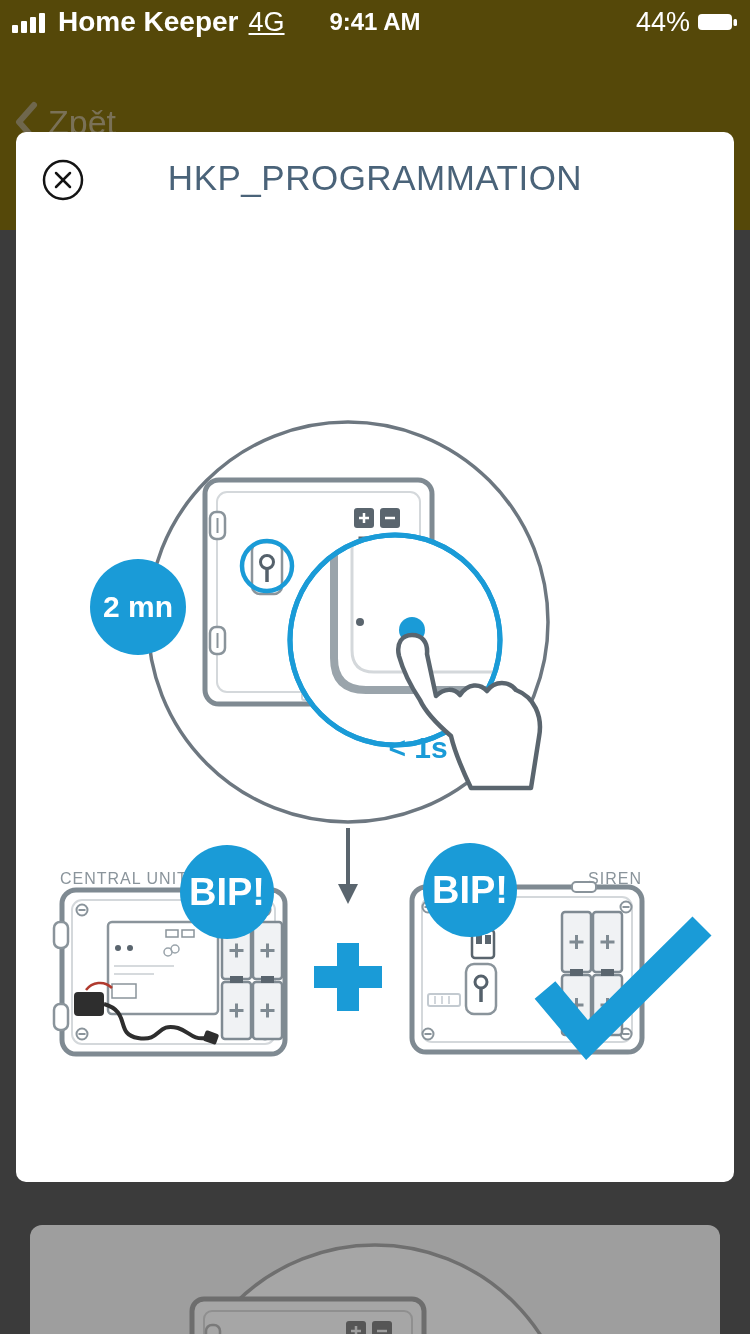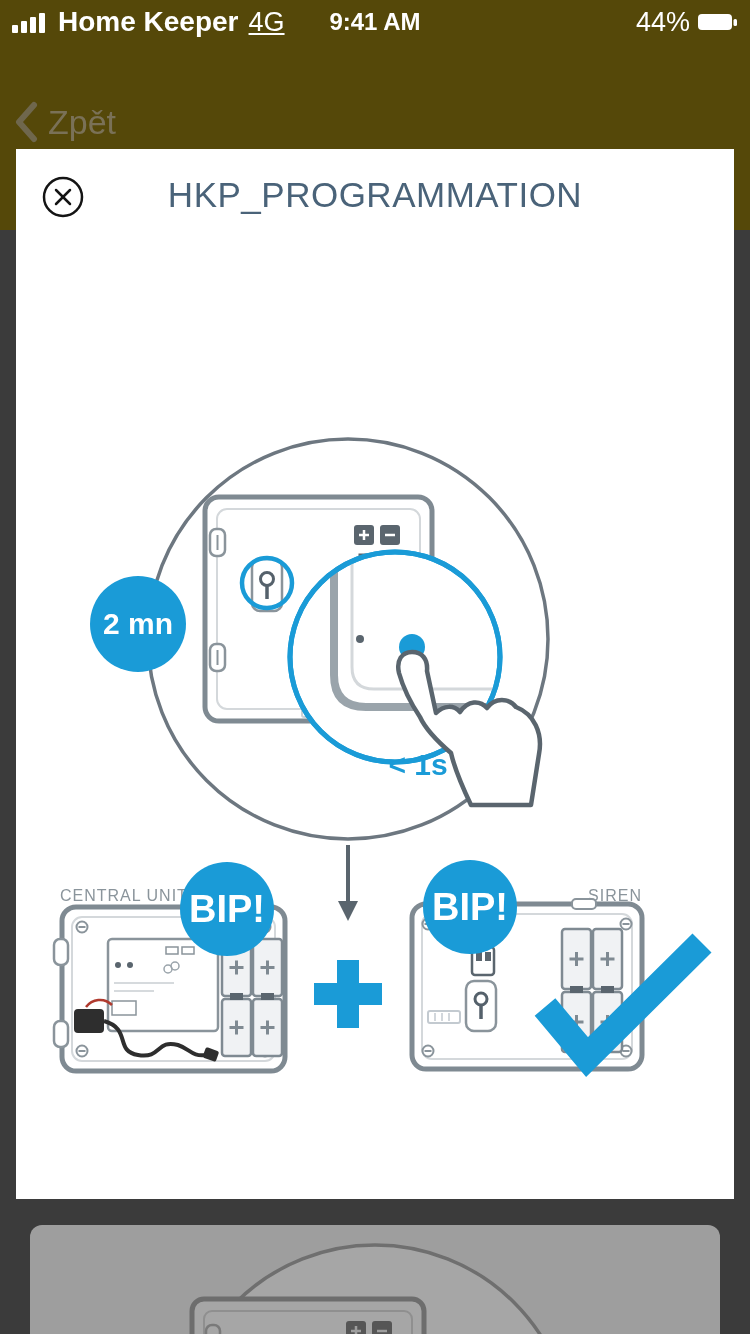--- a/index.html
+++ b/index.html
@@ -19,21 +19,21 @@
   .sb-right { position:absolute; right:12px; top:0; height:44px; display:flex; align-items:center; gap:8px; }
   .battery-pct { font-size:27px; font-weight:400; }
 
   .nav-bar { position:absolute; top:44px; left:0; right:0; height:86px; }
   .back-button { position:absolute; left:14px; top:14px; display:flex; align-items:center; gap:10px; background:none; border:none; cursor:pointer;margin-top:43px; }
   .back-label { font-size:34px; color:#7a7157; }
 
   .scrim { position:absolute; top:230px; left:0; right:0; bottom:0; background:#3b3b3b; }
 
   
-  .modal-card { position:absolute; left:16px; top:149px; width:718px; height:1050px; background:#ffffff; border-radius:0; }
+  .modal-card { position:absolute; left:16px; top:132px; width:718px; height:1050px; background:#ffffff; border-radius:10px; }
   .modal-header { position:relative; width:718px; height:90px; }
   .close-button { position:absolute; left:25px; top:26px; width:44px; height:44px; background:none; border:none; padding:0; cursor:pointer; }
   .modal-title { position:absolute; left:0; right:0; top:26px; text-align:center; font-size:35px; color:#4a6379; letter-spacing:0.5px; }
 
   .diagram { display:block; }
   .diagram text { font-family:"Liberation Sans", sans-serif; }
 
   
   .next-page { position:absolute; left:30px; top:1225px; width:690px; height:109px; background:#9e9e9e; border-radius:12px 12px 0 0; overflow:hidden; }
 </style>

